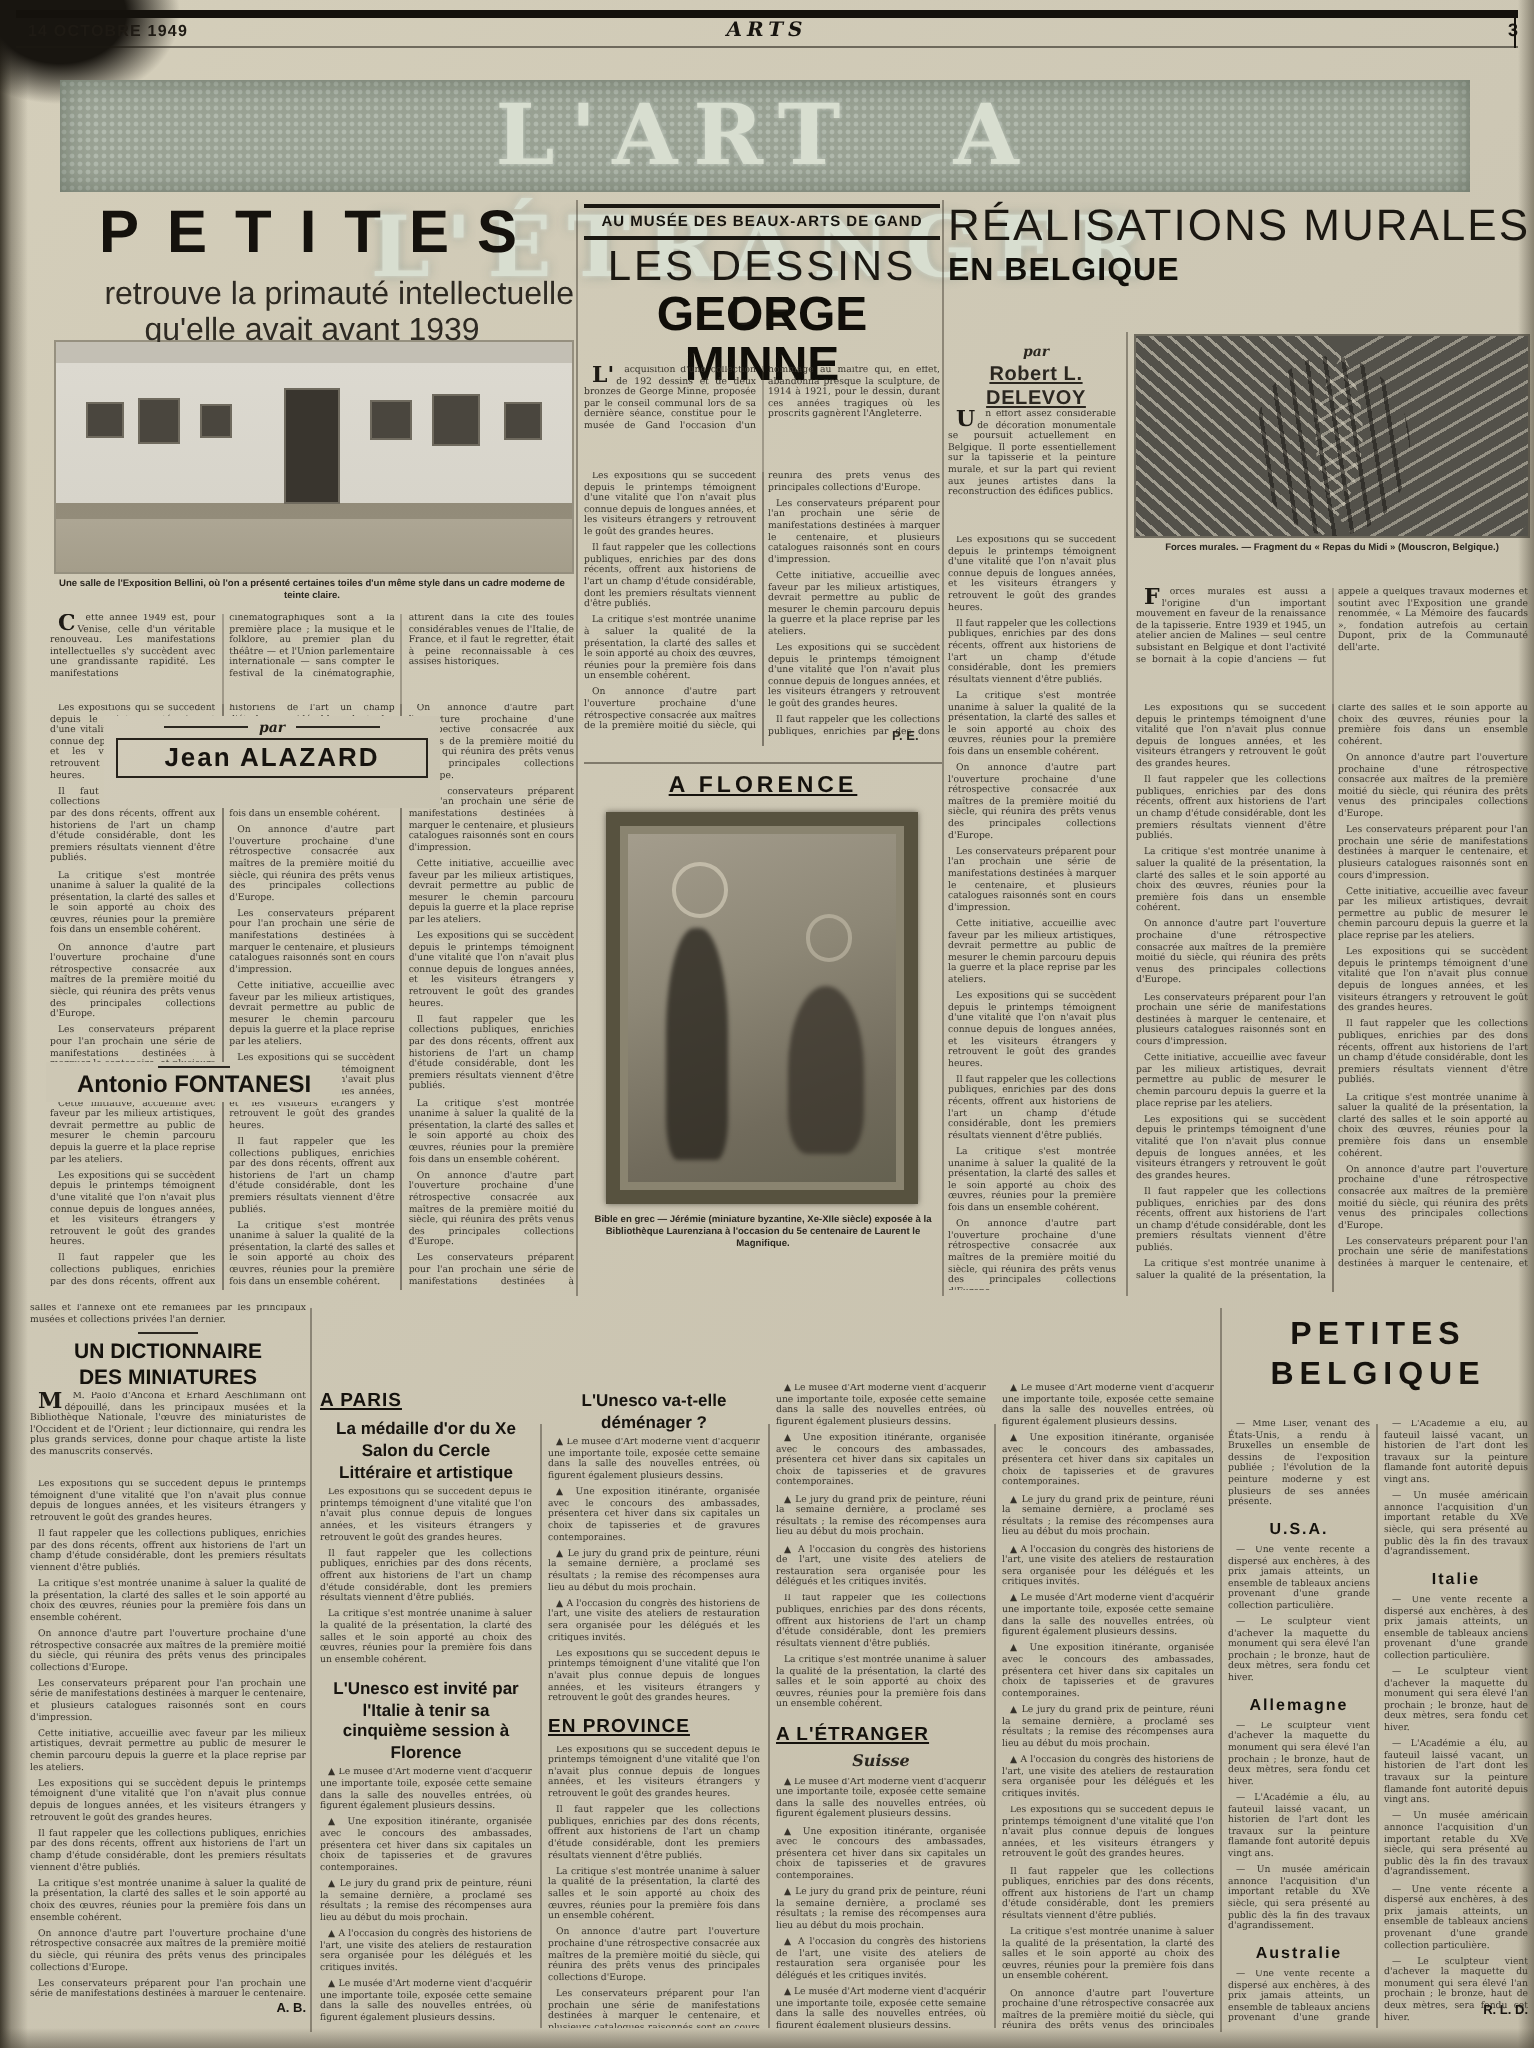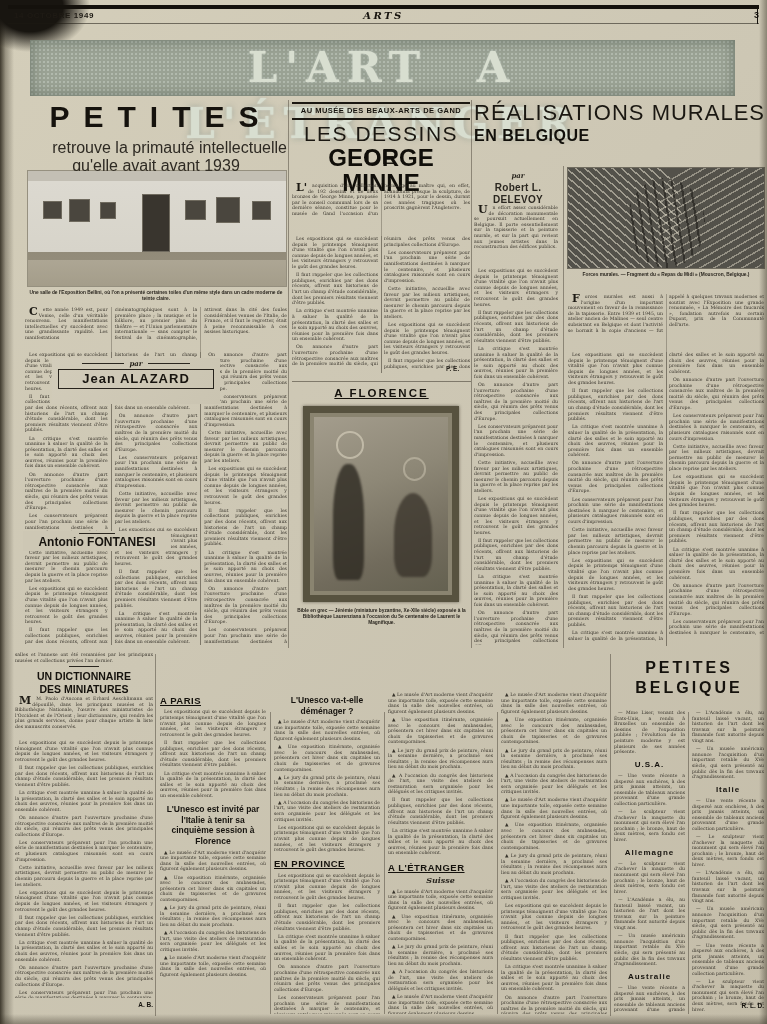--- a/index.html
+++ b/index.html
@@ -52,21 +52,21 @@
   .pe{left:446px;top:366px;font:700 6.5px/1 "Liberation Sans",sans-serif;}
   .flbox{left:292px;top:381px;width:179px;height:265px;border-top:1px solid rgba(50,44,34,.5);}
   .fltitle{left:0;top:6px;width:179px;font:800 11.5px/1 "Liberation Sans",sans-serif;text-align:center;text-decoration:underline;letter-spacing:2px;color:#15120d;}
   .flimg{left:11px;top:24px;width:156px;height:196px;border:7px solid #57523f;box-sizing:border-box;background:linear-gradient(160deg,#a59e8e 0%,#8d8776 40%,#716b5c 75%,#63604f 100%);box-shadow:inset 0 0 0 4px #8a8470,0 0 3px rgba(40,36,28,.6);}
   .flimg i{position:absolute;}
   .flcap{left:0;top:226px;width:179px;}
   
   .mur-h{left:474px;top:101px;width:292px;font:400 22px/1.1 "Liberation Sans",sans-serif;letter-spacing:1px;color:#1b1812;}
   .mur-h2{left:474px;top:127px;font:800 16px/1.1 "Liberation Sans",sans-serif;letter-spacing:.5px;color:#12100b;}
   .mur-par{left:474px;top:172px;width:88px;font:italic 700 7px/1 "DejaVu Serif",serif;text-align:center;}
-  .mur-by{left:474px;top:182px;width:88px;font:700 10px/1.2 "Liberation Sans",sans-serif;text-align:center;letter-spacing:.3px;}
+  .mur-by{left:474px;top:182px;width:88px;font:700 10px/1.2 "Liberation Sans",sans-serif;text-align:center;letter-spacing:.3px;text-decoration:underline;}
   .murimg{left:568px;top:168px;width:196px;height:100px;background:#53514a;overflow:hidden;box-shadow:0 0 0 1px rgba(50,46,38,.6);}
   .murimg i{position:absolute;border-radius:50%;}
   
   .dict-h{left:15px;top:666px;width:138px;font:800 10.5px/1.2 "Liberation Sans",sans-serif;text-align:center;color:#15120d;}
   .dict-h::before{content:"";display:block;width:30px;height:1px;background:#2b2720;margin:0 auto 3px;}
   .monde-h{left:158px;top:656px;width:450px;font:800 31px/1.1 "Liberation Sans",sans-serif;letter-spacing:2px;text-align:center;color:#0f0d09;}
   .pn-h{left:614px;top:658px;width:150px;font:700 16px/1.25 "Liberation Sans",sans-serif;letter-spacing:3px;text-align:center;color:#15120d;}
   .sh-big{font:800 9.5px/1.2 "Liberation Sans",sans-serif;text-decoration:underline;letter-spacing:.5px;color:#15120d;margin:3px 0 3px;}
   .sh-mid{font:700 8.5px/1.25 "Liberation Sans",sans-serif;text-align:center;color:#17140f;margin:3px 2px 3px;}
   .sh-country{font:800 8px/1.2 "Liberation Sans",sans-serif;text-align:center;letter-spacing:1px;color:#15120d;margin:3px 0;}
@@ -259,20 +259,21 @@
       <p>Il faut rappeler que les collections publiques, enrichies par des dons récents, offrent aux historiens de l'art un champ d'étude considérable, dont les premiers résultats viennent d'être publiés.</p>
       <p>La critique s'est montrée unanime à saluer la qualité de la présentation, la clarté des salles et le soin apporté au choix des œuvres, réunies pour la première fois dans un ensemble cohérent.</p>
       <p>On annonce d'autre part l'ouverture prochaine d'une rétrospective consacrée aux maîtres de la première moitié du siècle, qui réunira des prêts venus des principales collections d'Europe.</p>
       <p>Les conservateurs préparent pour l'an prochain une série de manifestations destinées à marquer le centenaire, et plusieurs catalogues raisonnés sont en cours d'impression.</p>
     </div>
   <div class="abs sig" style="left:15px;top:1002px;width:138px;">A. B.</div>
 
 
   <div class="abs flowcol" style="left:160px;top:692px;width:106px;height:322px;">
     <div class="sh-big">A PARIS</div>
+    <div class="sh-mid">La médaille d'or du Xe Salon du Cercle Littéraire et artistique</div>
     <div class="body">
         <p>Les expositions qui se succèdent depuis le printemps témoignent d'une vitalité que l'on n'avait plus connue depuis de longues années, et les visiteurs étrangers y retrouvent le goût des grandes heures.</p>
         <p>Il faut rappeler que les collections publiques, enrichies par des dons récents, offrent aux historiens de l'art un champ d'étude considérable, dont les premiers résultats viennent d'être publiés.</p>
         <p>La critique s'est montrée unanime à saluer la qualité de la présentation, la clarté des salles et le soin apporté au choix des œuvres, réunies pour la première fois dans un ensemble cohérent.</p>
       </div>
     <div class="sh-mid">L'Unesco est invité par l'Italie à tenir sa cinquième session à Florence</div>
     <div class="body">
         <p>▲ Le musée d'Art moderne vient d'acquérir une importante toile, exposée cette semaine dans la salle des nouvelles entrées, où figurent également plusieurs dessins.</p>
         <p>▲ Une exposition itinérante, organisée avec le concours des ambassades, présentera cet hiver dans six capitales un choix de tapisseries et de gravures contemporaines.</p>
         <p>▲ Le jury du grand prix de peinture, réuni la semaine dernière, a proclamé ses résultats ; la remise des récompenses aura lieu au début du mois prochain.</p>

